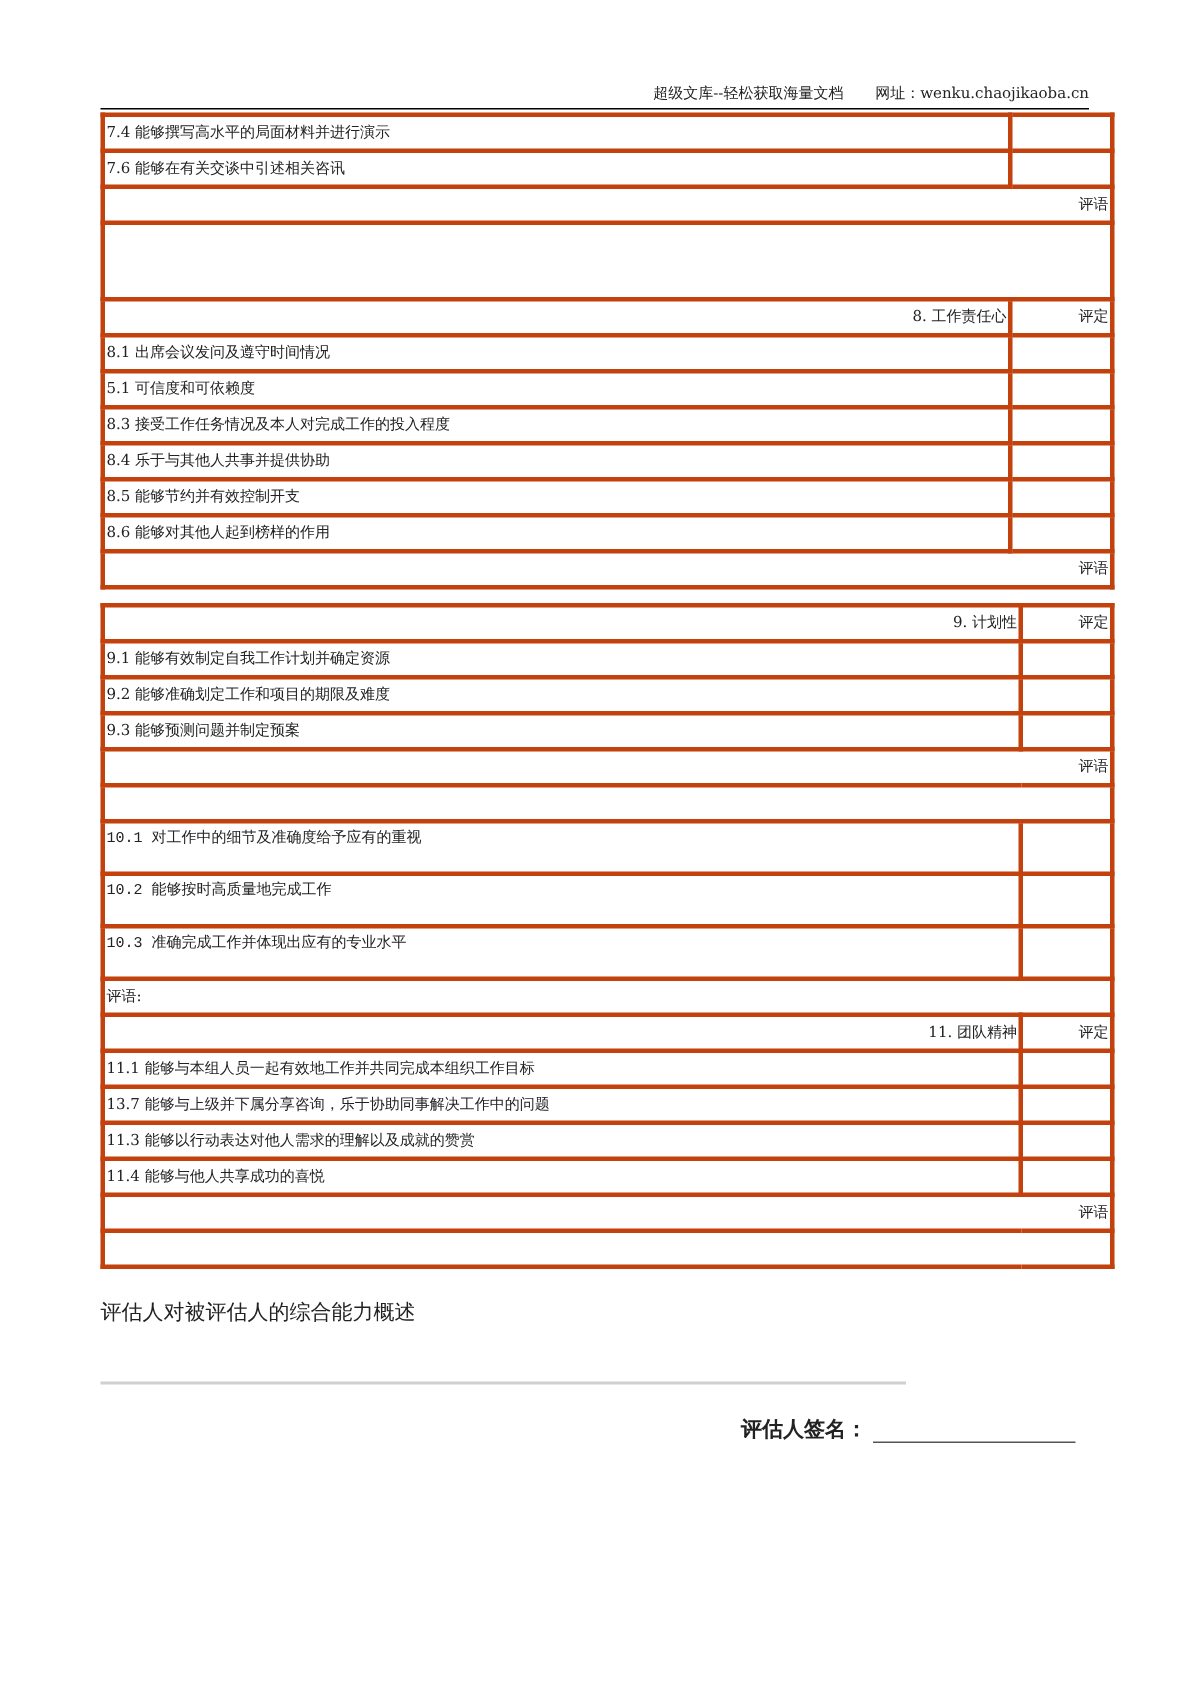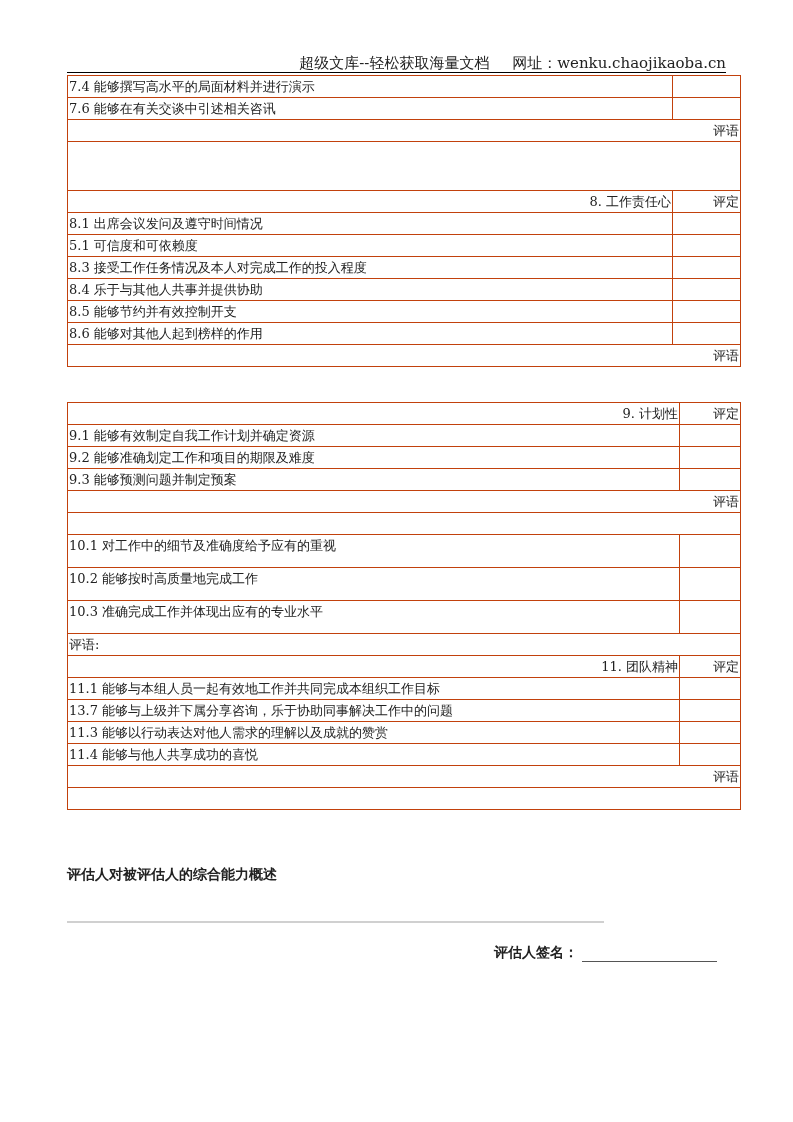--- a/index.html
+++ b/index.html
@@ -1,30 +1,30 @@
 <!DOCTYPE html>
 <html><head>
 <meta charset="utf-8">
 <style>
   html, body { margin: 0; padding: 0; background: #ffffff; }
   body { width: 793px; height: 1122px; position: relative; overflow: hidden;
          font-family: "DejaVu Serif", "Liberation Serif", serif; color: #222; }
   .header { position: absolute; left: 67px; top: 54px; width: 659px; height: 18px;
-            border-bottom: 1px solid #000; text-align: right; font-size: 15px; line-height: 18px; }
+            border-bottom: 1px solid #000; text-align: right; font-size: 10px; line-height: 18px; }
   .header .site { margin-right: 18px; }
   .tbl { position: absolute; left: 67px; width: 673px; border-collapse: collapse; table-layout: fixed; }
-  .tbl td { border: 1px solid #c2410c; padding: 0 1px; font-size: 13px; height: 21px; line-height: 21px;
+  .tbl td { border: 3px solid #c2410c; padding: 0 1px; font-size: 10px; height: 21px; line-height: 21px;
             white-space: nowrap; overflow: hidden; vertical-align: middle; }
   .tbl td.center { text-align: right; }
   .tbl td.bold { font-weight: normal; }
   .tbl td.rate { text-align: center; }
   .tbl td.blank-tall { height: 48px; }
   .tbl td.blank { height: 21px; }
-  .tbl td.tall { height: 32px; vertical-align: top; line-height: 22px; }
-  .summary-title { position: absolute; left: 67px; top: 866px; font-size: 14px; font-weight: bold;
+  .tbl td.tall { height: 32px; vertical-align: top; line-height: 22px; font-family: Liberation Mono, monospace; }
+  .summary-title { position: absolute; left: 67px; top: 866px; font-size: 14px; font-weight: normal;
                    font-family: "DejaVu Sans", "Liberation Sans", sans-serif; }
   .summary-line { position: absolute; left: 67px; top: 921px; width: 537px; height: 0; border-top: 2px solid #d0d0d0; }
   .sign { position: absolute; left: 494px; top: 944px; font-size: 14px; font-weight: bold; }
   .sign .line { display: inline-block; width: 135px; border-bottom: 1px solid #555; height: 14px; vertical-align: bottom; margin-left: 4px; }
 </style>
 </head>
 <body>
 
 <div class="header">
   <span class="site">超级文库--轻松获取海量文档</span>

